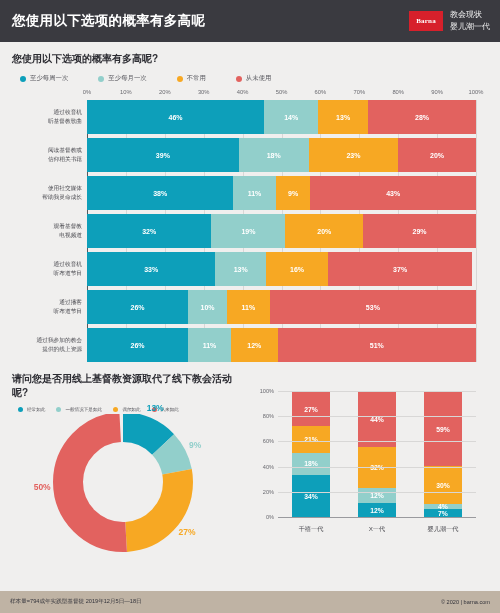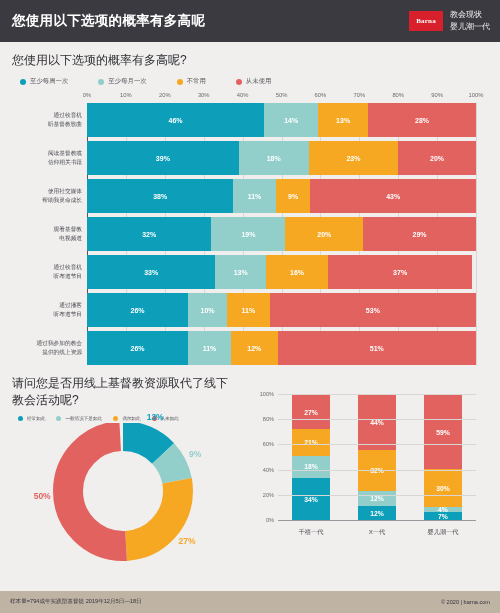--- a/index.html
+++ b/index.html
@@ -21,21 +21,21 @@
   .brand { display: flex; align-items: center; gap: 7px; font-family: Liberation Serif, serif; }
   .brand-logo {
     width: 34px; height: 20px; background: #d7202b;
     display: flex; align-items: center; justify-content: center;
     color: #fff; font-size: 7px; font-weight: bold; letter-spacing: .2px;
   }
   .brand-text { color: #f2f2f2; font-size: 8px; line-height: 1.5; }
 
   
   .panel { background: #f0efee; }
-  .section-title { font-size: 12px; font-weight: normal; color: #2d2d33; }
+  .section-title { font-size: 10px; font-weight: bold; color: #2d2d33; }
 
   .top-panel { position: relative; padding: 10px 12px 6px 12px; }
 
   .legend { display: flex; align-items: center; gap: 0; margin: 8px 0 6px 8px; }
   .legend-item { display: flex; align-items: center; gap: 4px; font-size: 6.4px; color: #5a5a60; }
   .legend-item + .legend-item { margin-left: 30px; }
   .legend-dot { width: 6px; height: 6px; border-radius: 50%; display: inline-block; }
 
   
   .hchart { position: relative; margin-left: 0; }

